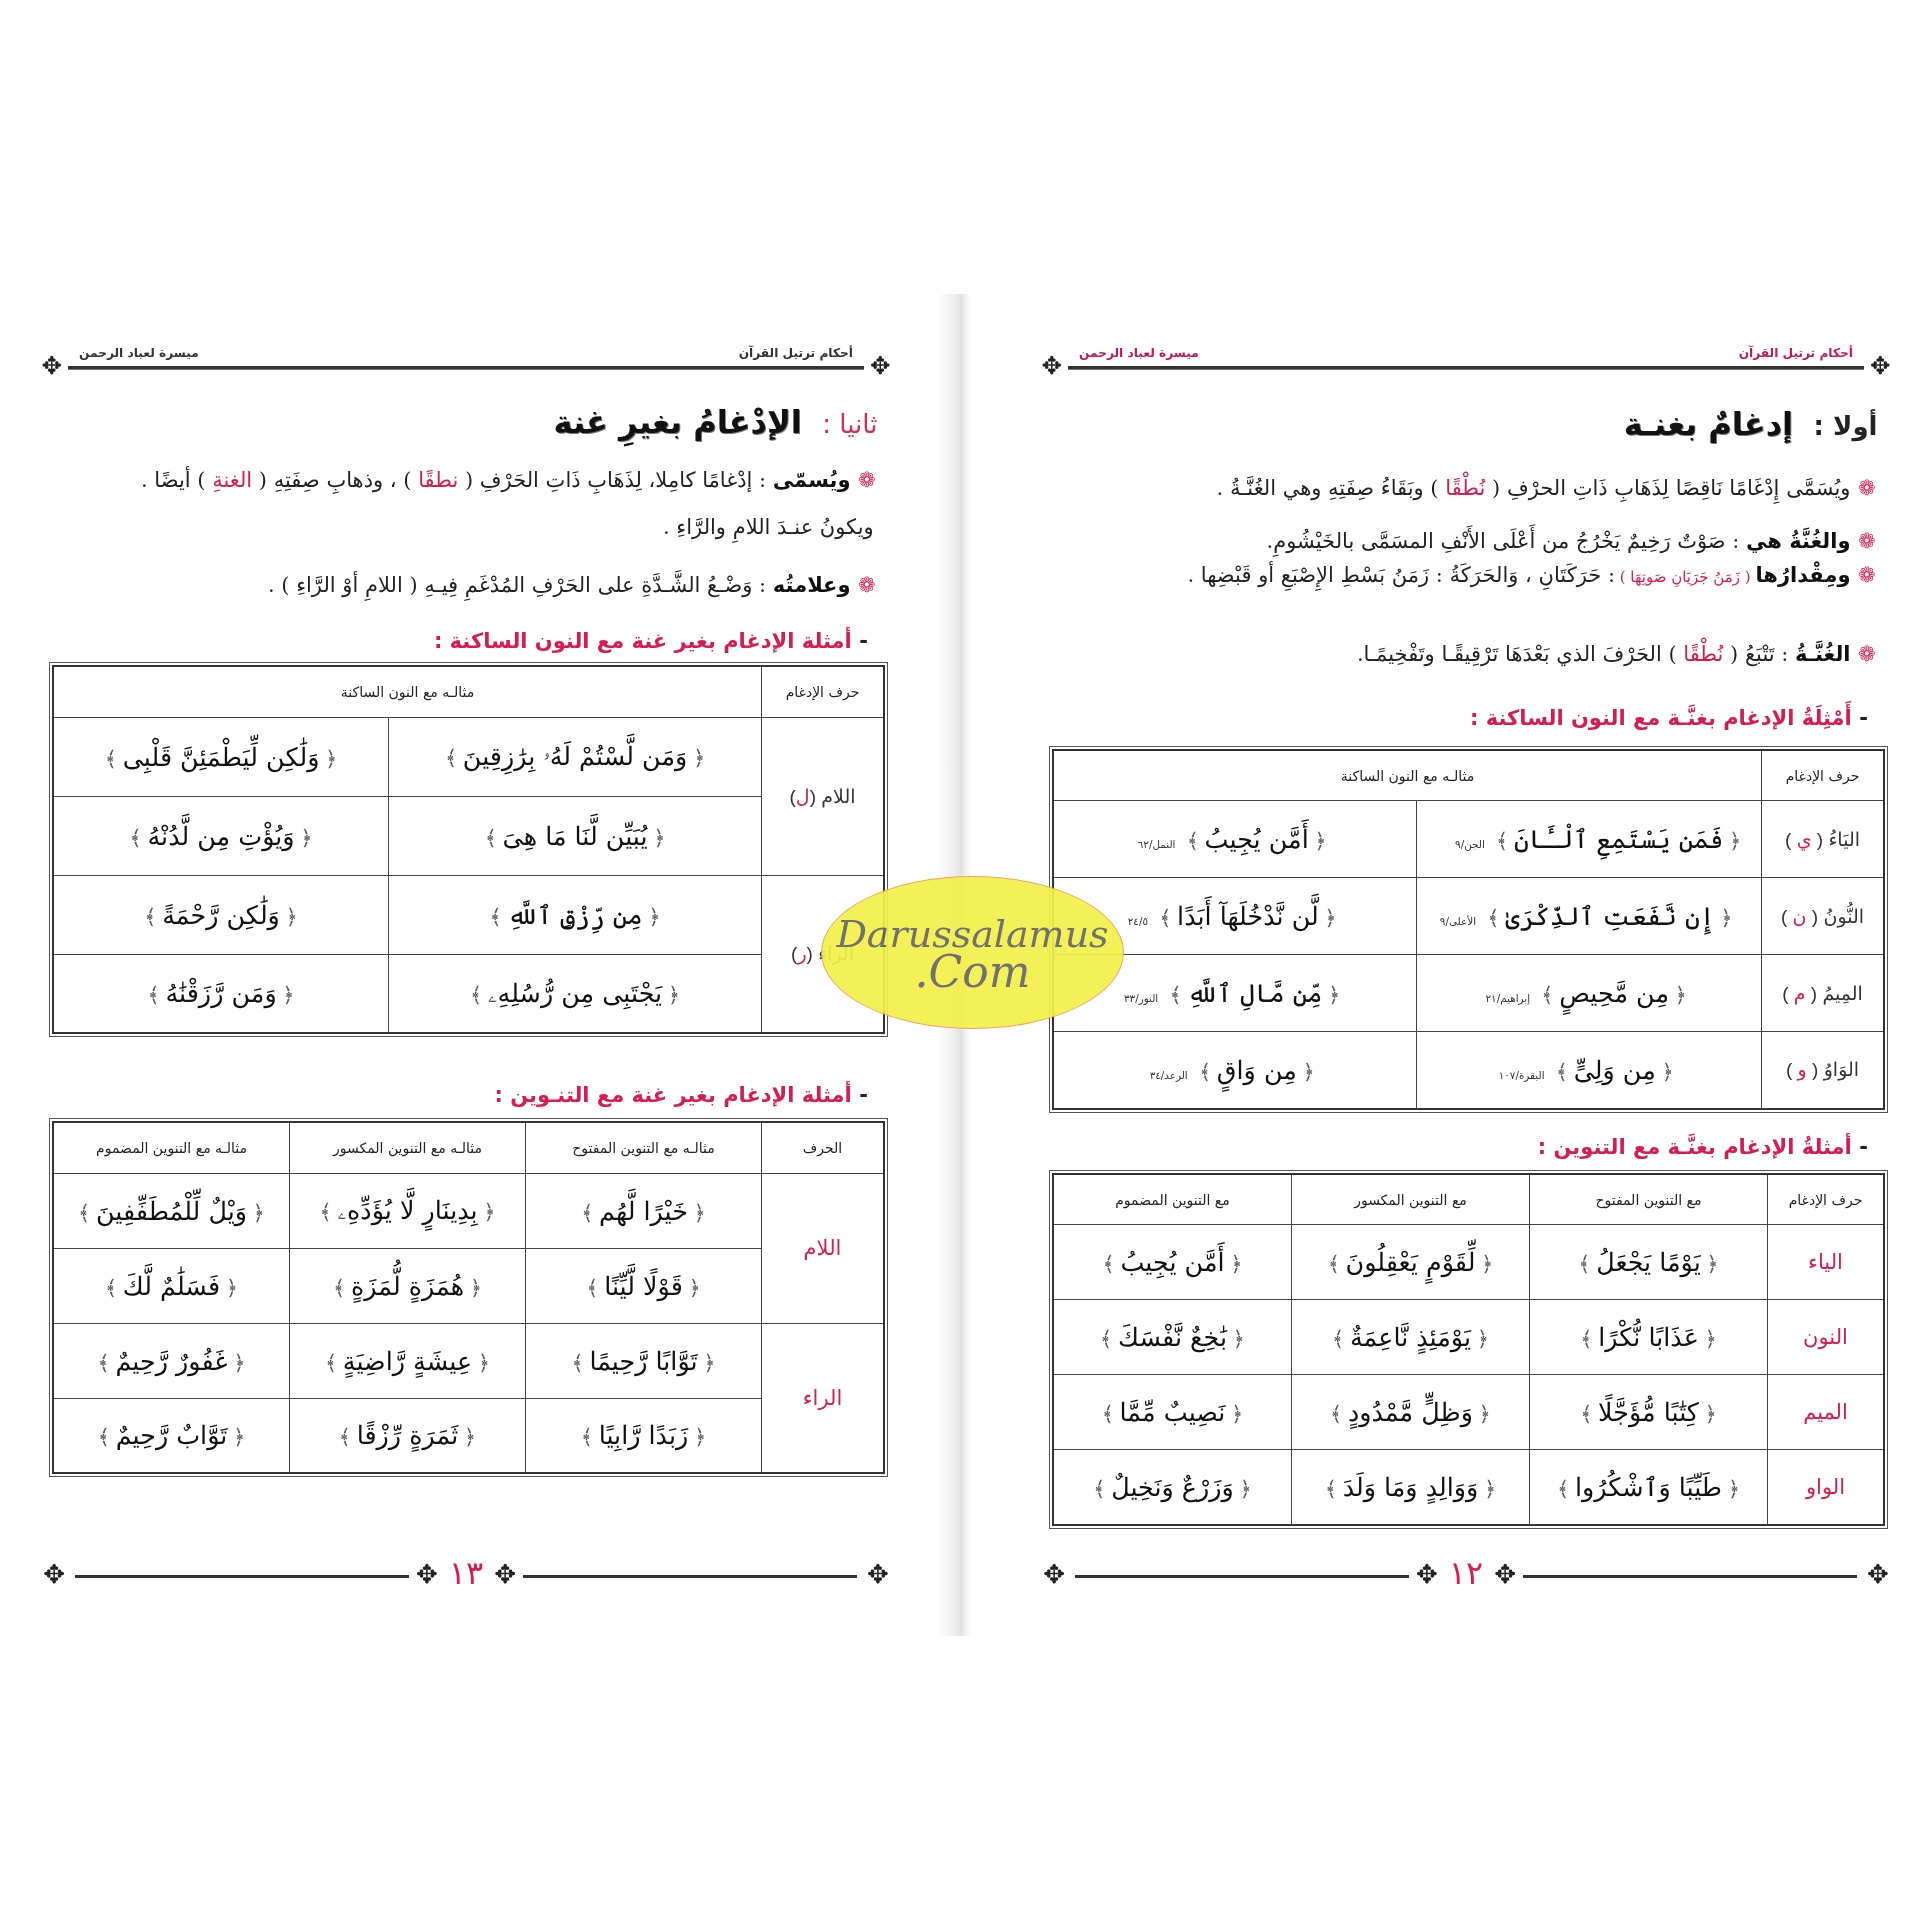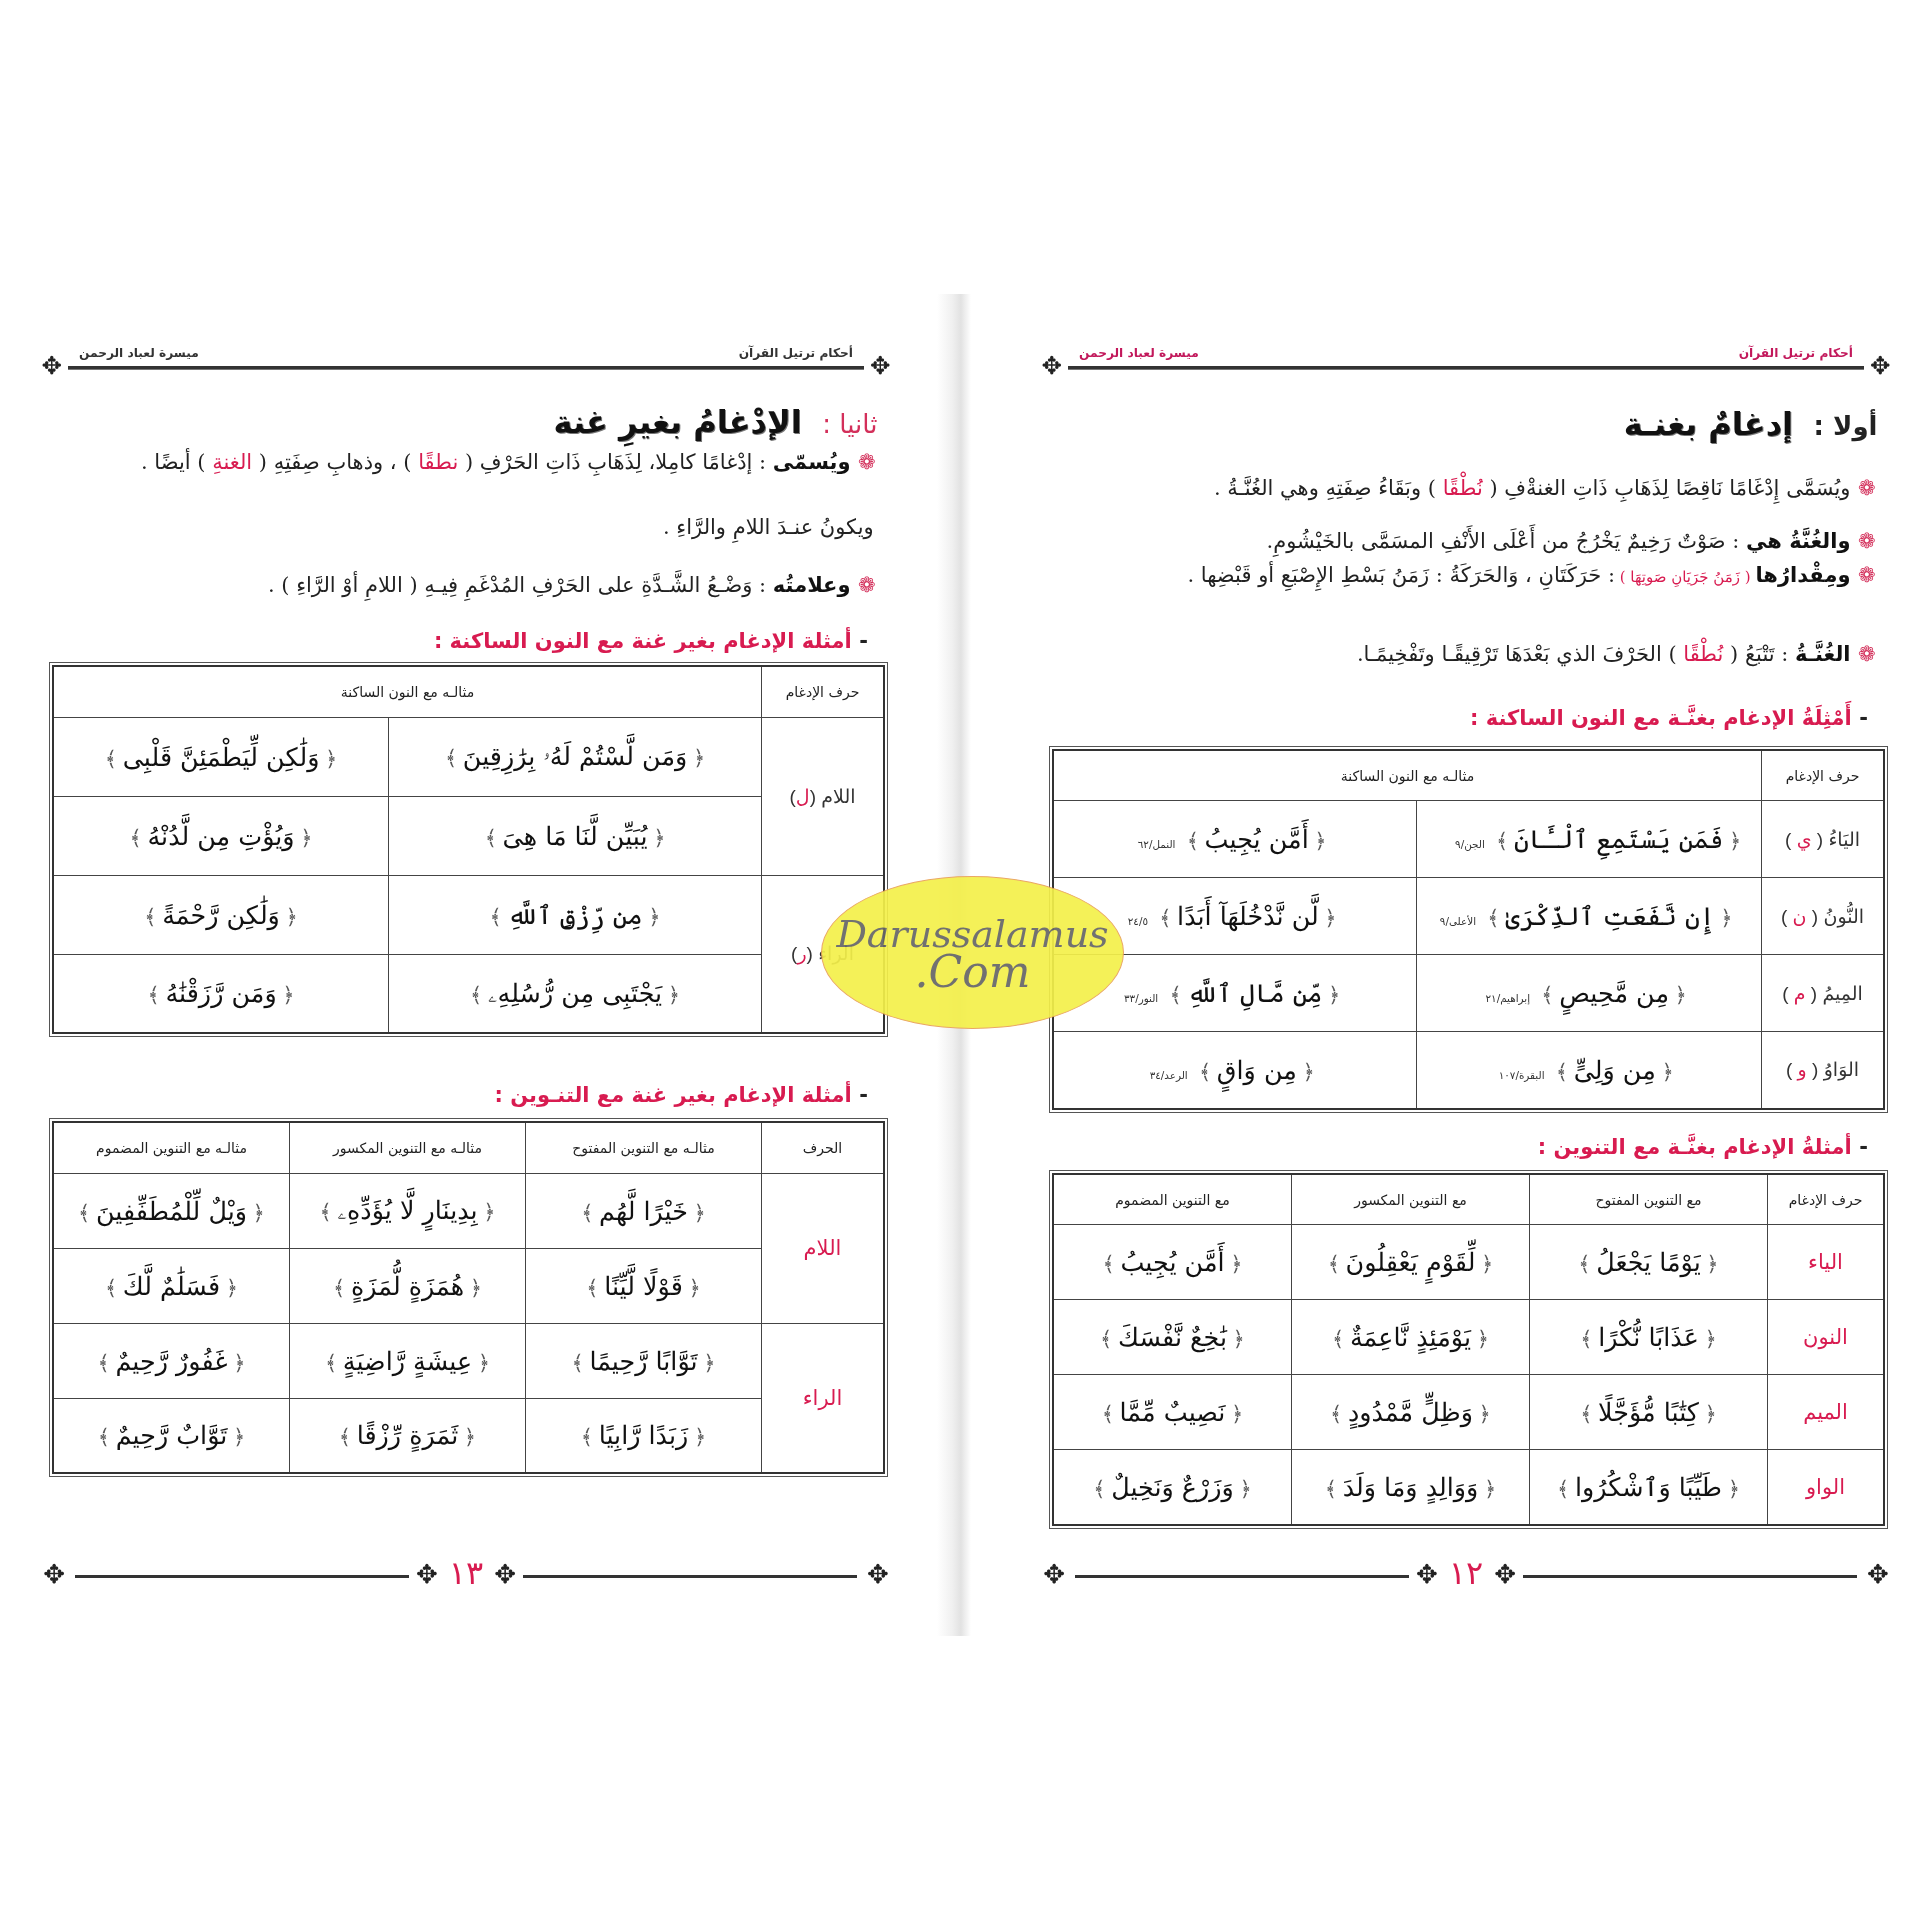--- a/index.html
+++ b/index.html
@@ -106,21 +106,21 @@
     <span class="series">ميسرة لعباد الرحمن</span>
     <div class="rule"></div>
     <span class="orn l">✥</span>
   </div>
 
   <div class="title" style="top:403px;">
     <span class="ordinal">ثانيا :</span>
     <span>الإدْغامُ بغيرِ غنة</span>
   </div>
 
-  <div class="bullet-line" style="top:448px;">
+  <div class="bullet-line" style="top:466px;">
     <span class="flower">❁</span><span class="term">ويُسمّى</span><span> : إدْغامًا كامِلا، لِذَهَابِ ذَاتِ الحَرْفِ (</span><span class="red"> نطقًا </span><span>) ، وذهابِ صِفَتِهِ (</span><span class="red"> الغنةِ </span><span>) أيضًا .</span>
   </div>
   <div class="bullet-line" style="top:513px; right:11.3px;">
     <span>ويكونُ عنـدَ اللامِ والرَّاءِ .</span>
   </div>
   <div class="bullet-line" style="top:571px;">
     <span class="flower">❁</span><span class="term">وعلامتُه</span><span> : وَضْـعُ الشَّـدَّةِ على الحَرْفِ المُدْغَمِ فِيـهِ ( اللامِ أوْ الرَّاءِ ) .</span>
   </div>
 
   <div class="section-heading" style="top:629px;">
@@ -210,21 +210,21 @@
     <div class="rule"></div>
     <span class="orn l">✥</span>
   </div>
 
   <div class="title" style="top:405px;">
     <span class="ordinal">أولا :</span>
     <span>إدغامٌ بغنـة</span>
   </div>
 
   <div class="bullet-line" style="top:474px;">
-    <span class="flower">❁</span><span>ويُسَمَّى إِدْغَامًا نَاقِصًا لِذَهَابِ ذَاتِ الغنةْفِ (</span><span class="red"> نُطْقًا </span><span>) وبَقَاءُ صِفَتِهِ وهي الغُنَّـةُ .</span>
+    <span class="flower">❁</span><span>ويُسَمَّى إِدْغَامًا نَاقِصًا لِذَهَابِ ذَاتِ الحرْفِ (</span><span class="red"> نُطْقًا </span><span>) وبَقَاءُ صِفَتِهِ وهي الغُنَّـةُ .</span>
   </div>
   <div class="bullet-line" style="top:527px;">
     <span class="flower">❁</span><span class="term">والغُنَّةُ هي</span><span> : صَوْتٌ رَخِيمٌ يَخْرُجُ من أَعْلَى الأَنْفِ المسَمَّى بالخَيْشُومِ.</span>
   </div>
   <div class="bullet-line" style="top:561px;">
     <span class="flower">❁</span><span class="term">ومِقْدارُها</span><span class="small-red"> ( زَمَنُ جَرَيَانِ صَوتِهَا ) </span><span>: حَرَكَتَانِ ، وَالحَرَكَةُ : زَمَنُ بَسْطِ الإِصْبَعِ أو قَبْضِها .</span>
   </div>
   <div class="bullet-line" style="top:640px;margin-left:8px;">
     <span class="flower">❁</span><span class="term">الغُنَّـةُ</span><span> : تَتْبَعُ (</span><span class="red"> نُطْقًا </span><span>) الحَرْفَ الذي بَعْدَهَا تَرْقِيقًـا وتَفْخِيمًـا.</span>
   </div>

